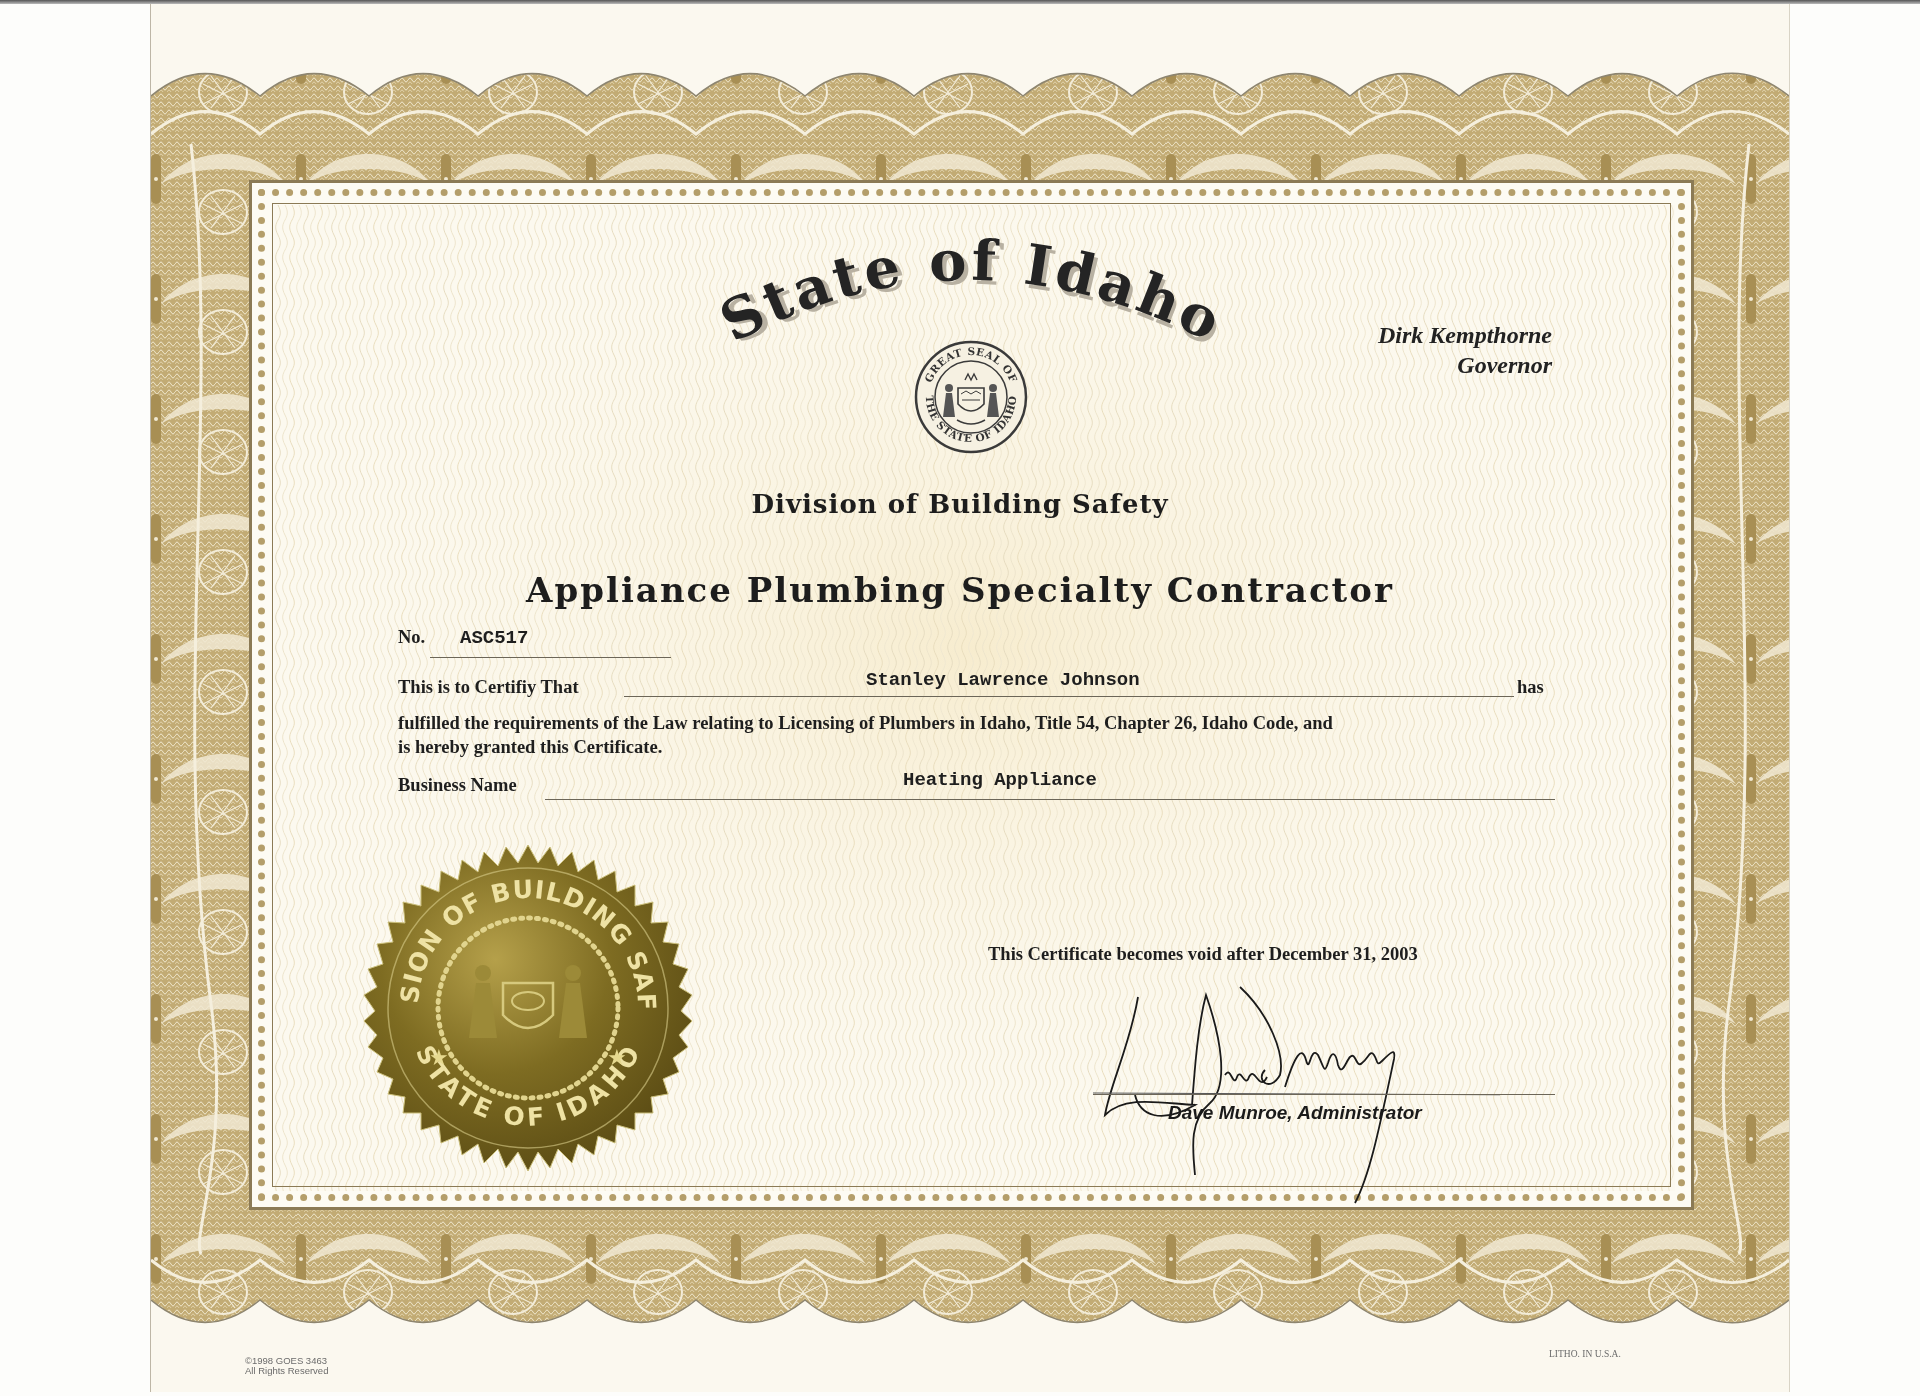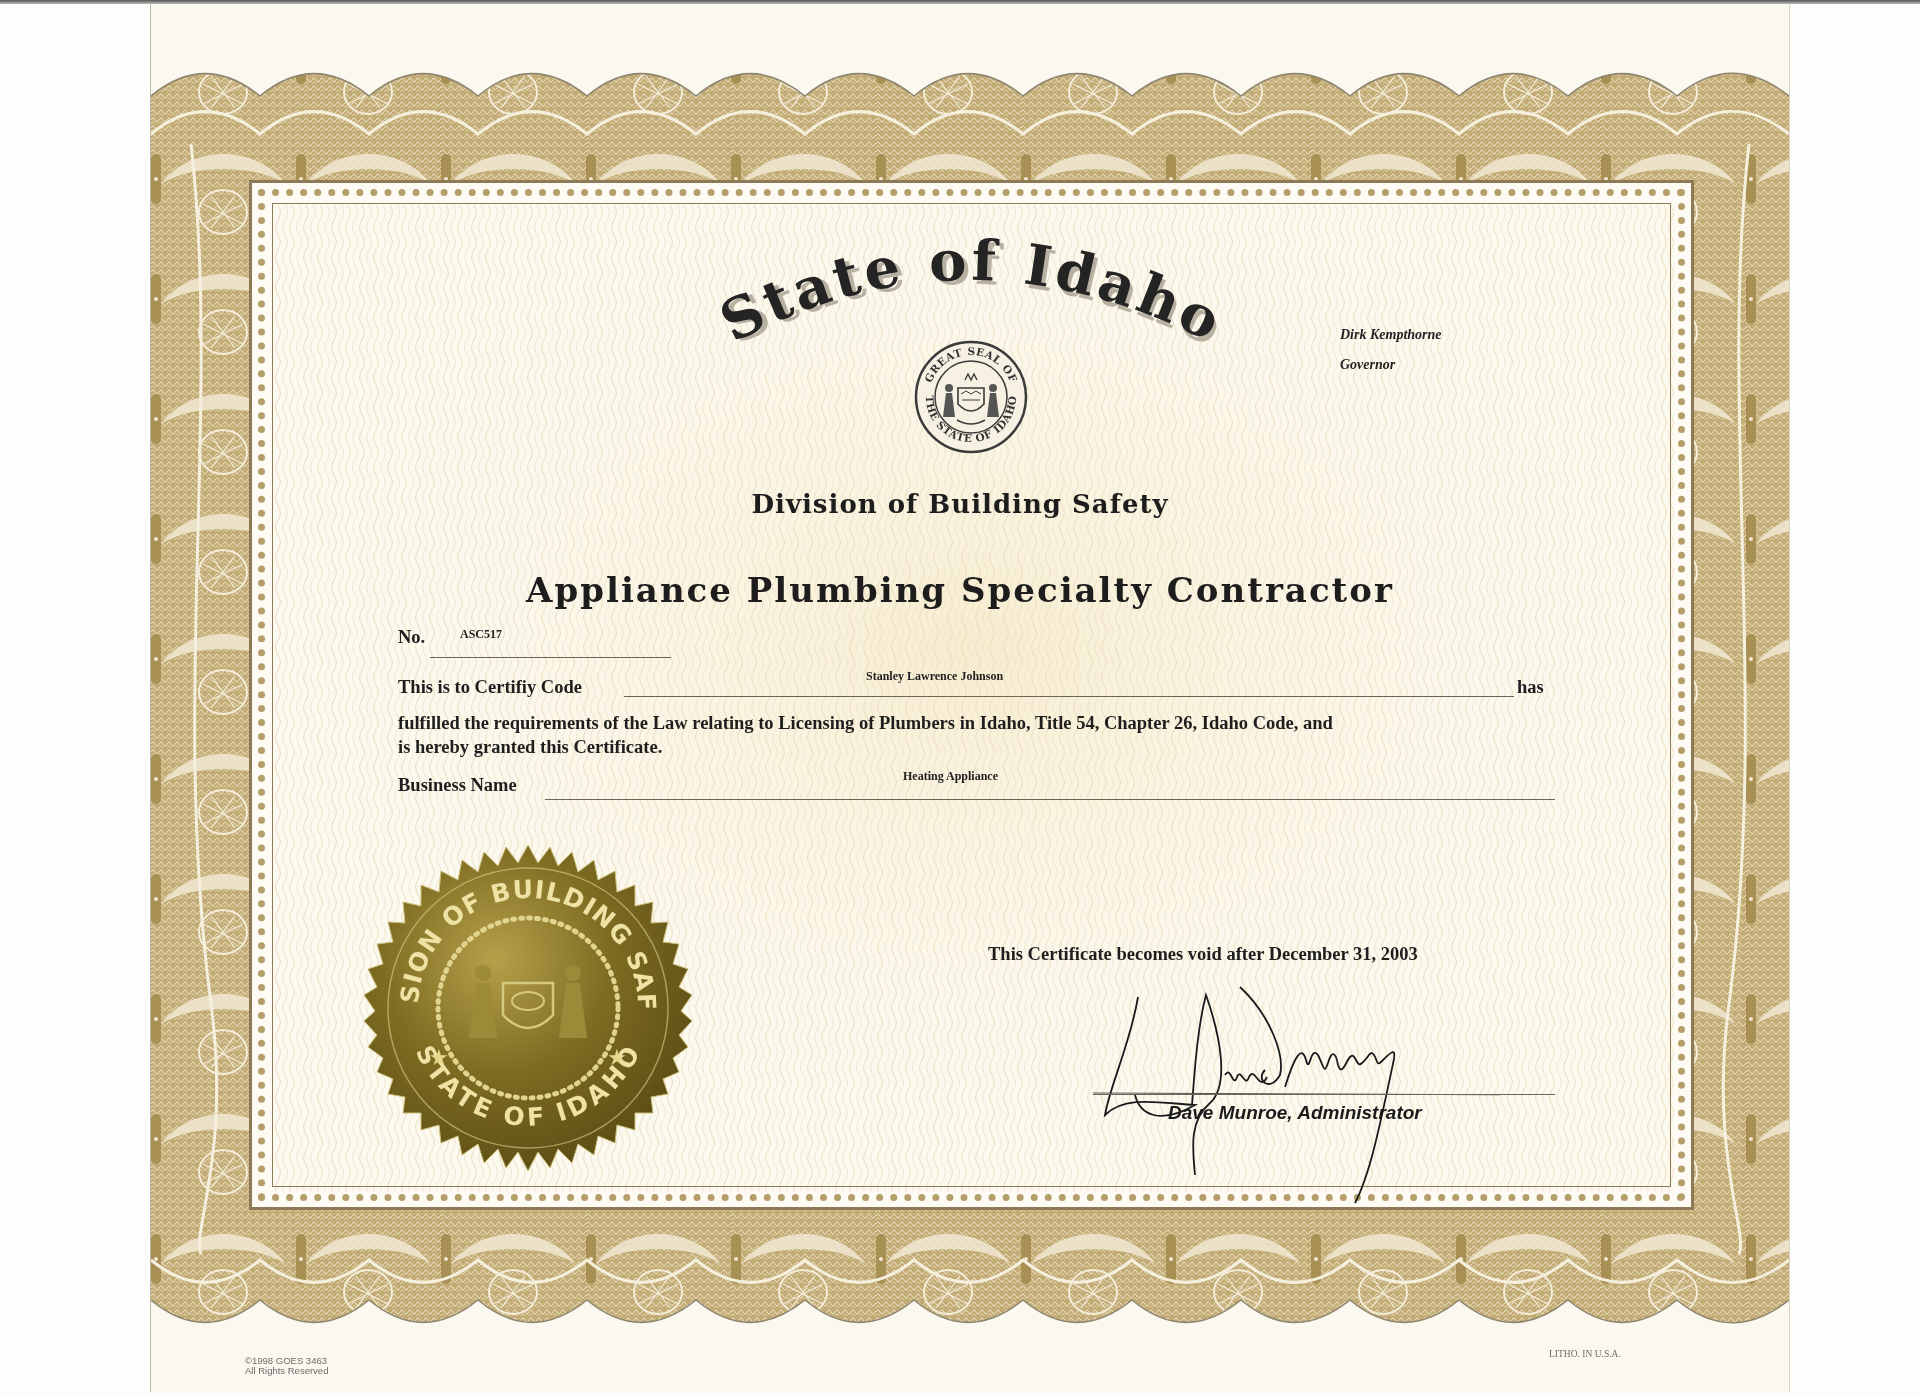--- a/index.html
+++ b/index.html
@@ -42,34 +42,34 @@
   .content { position: absolute; left: 0; top: 0; width: 1920px; height: 1396px; }
 
   .blackletter {
     font-family: "DejaVu Serif", serif; font-weight: bold;
     color: #1d1d1d; letter-spacing: 1px;
   }
   .state-title {
     position: absolute; left: 0; top: 0; width: 1920px; height: 1396px; pointer-events: none;
   }
   .governor {
-    position: absolute; left: 1340px; top: 320px; width: 212px; 
+    position: absolute; left: 1340px; top: 320px; width: 212px; text-align: right;
     font-family: "Liberation Serif", serif; font-style: italic; font-weight: bold;
-    font-size: 14px; line-height: 30px; color: #222;
+    font-size: 24px; line-height: 30px; color: #222;
   }
   .division { position: absolute; left: 0; width: 1920px; text-align: center; }
   .division-1 { top: 489px; font-size: 26px; }
   .division-2 { top: 527px; font-size: 26px; }
   .cert-type { top: 570px; font-size: 34px; letter-spacing: 2px; }
 
   .body-text {
     position: absolute; font-family: "Liberation Serif", serif; font-weight: bold;
     font-size: 18.5px; color: #1e1e1e; white-space: nowrap;
   }
-  .fill-value { position: absolute; font-family: Liberation Serif, serif; font-weight: bold; font-size: 12px; color: #1e1e1e; white-space: nowrap; }
+  .fill-value { position: absolute; font-family: Liberation Mono, monospace; font-weight: bold; font-size: 19px; color: #1e1e1e; white-space: nowrap; }
   .fill-line { position: absolute; height: 1px; background: #6c6658; }
 
   .sig-title {
     position: absolute; left: 1168px; top: 1102px;
     font-family: "Liberation Sans", sans-serif; font-style: italic; font-weight: bold;
     font-size: 19px; color: #1a1a1a; text-align: center;
   }
   .footer-left {
     position: absolute; left: 245px; top: 1339px;
     font-family: "Liberation Sans", sans-serif; font-size: 9.5px; line-height: 10px; color: #6b6b6b; margin-top: 17px;
@@ -201,21 +201,21 @@
     <div>Governor</div>
   </div>
 
   <div class="division division-1 blackletter">Division of Building Safety</div>
   <div class="division cert-type blackletter">Appliance Plumbing Specialty Contractor</div>
 
   <div class="body-text" style="left:398px; top:627px;">No.</div>
   <div class="fill-value" style="left:460px; top:627px;">ASC517</div>
   <div class="fill-line" style="left:430px; top:657px; width:241px;"></div>
 
-  <div class="body-text" style="left:398px; top:677px;">This is to Certifiy Code</div>
+  <div class="body-text" style="left:398px; top:677px;">This is to Certifiy That</div>
   <div class="fill-line" style="left:624px; top:696px; width:890px;"></div>
   <div class="fill-value" style="left:866px; top:669px;">Stanley Lawrence Johnson</div>
   <div class="body-text" style="left:1517px; top:677px;">has</div>
 
   <div class="body-text" style="left:398px; top:713px;">fulfilled the requirements of the Law relating to Licensing of Plumbers in Idaho, Title 54, Chapter 26, Idaho Code, and</div>
   <div class="body-text" style="left:398px; top:737px;">is hereby granted this Certificate.</div>
 
   <div class="body-text" style="left:398px; top:775px;">Business Name</div>
   <div class="fill-line" style="left:545px; top:799px; width:1010px;"></div>
   <div class="fill-value" style="left:903px; top:769px;">Heating Appliance</div>

